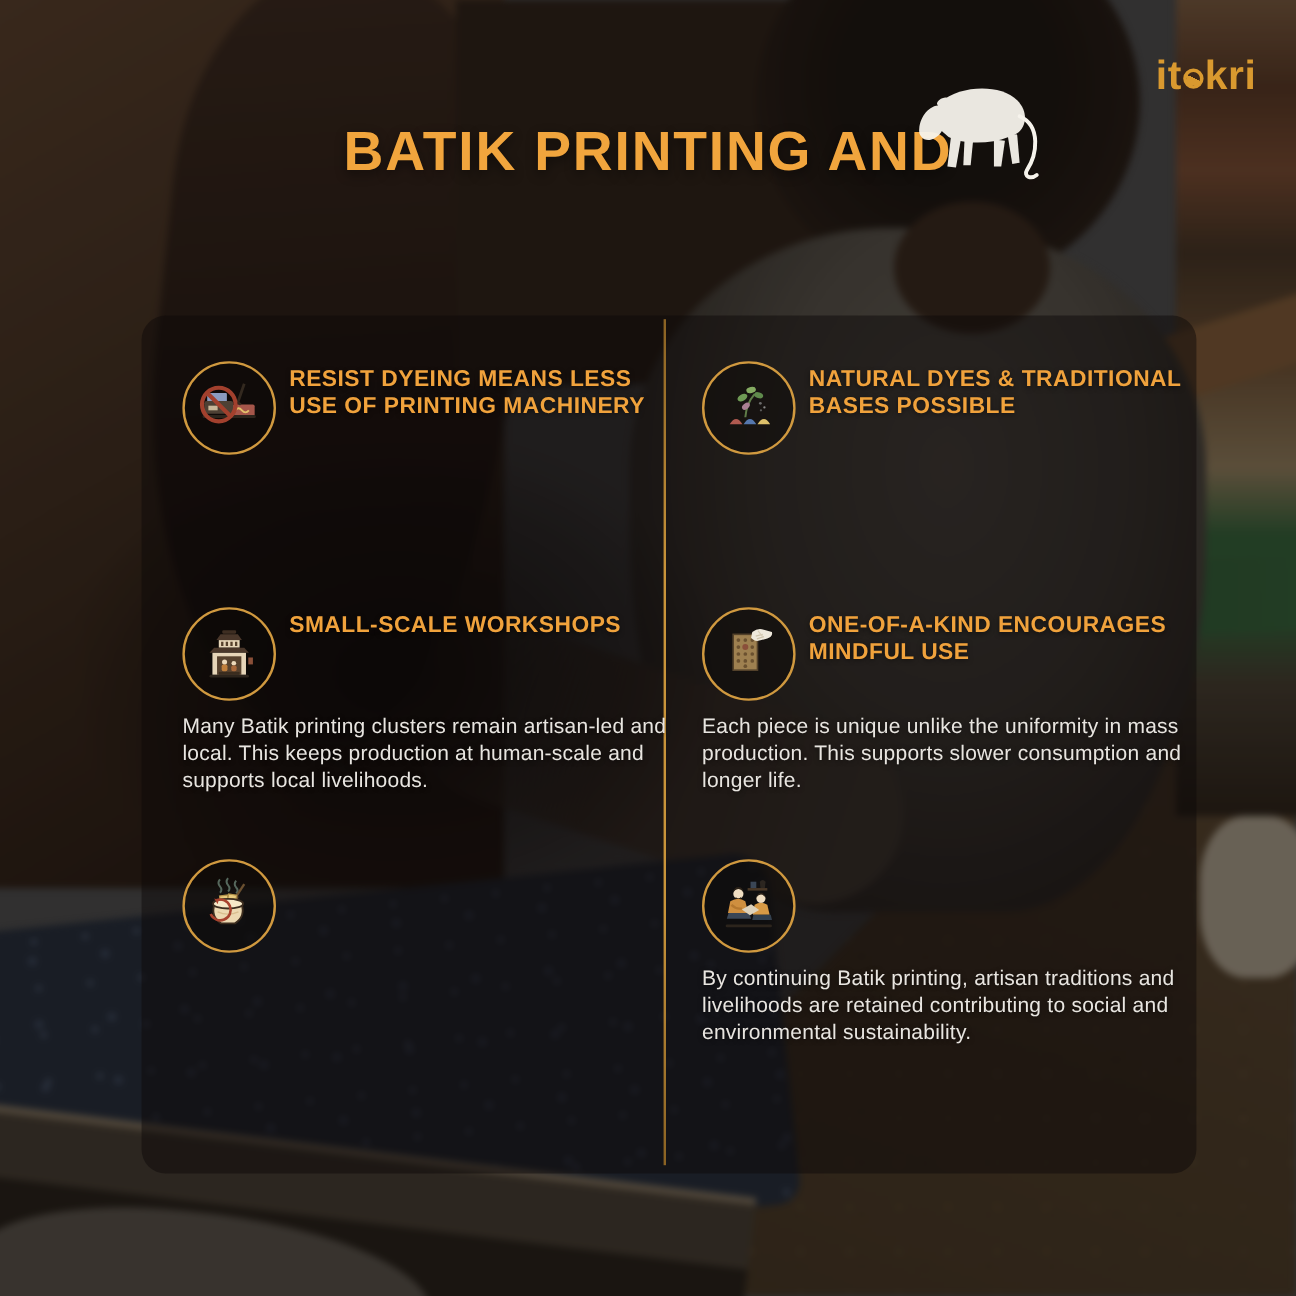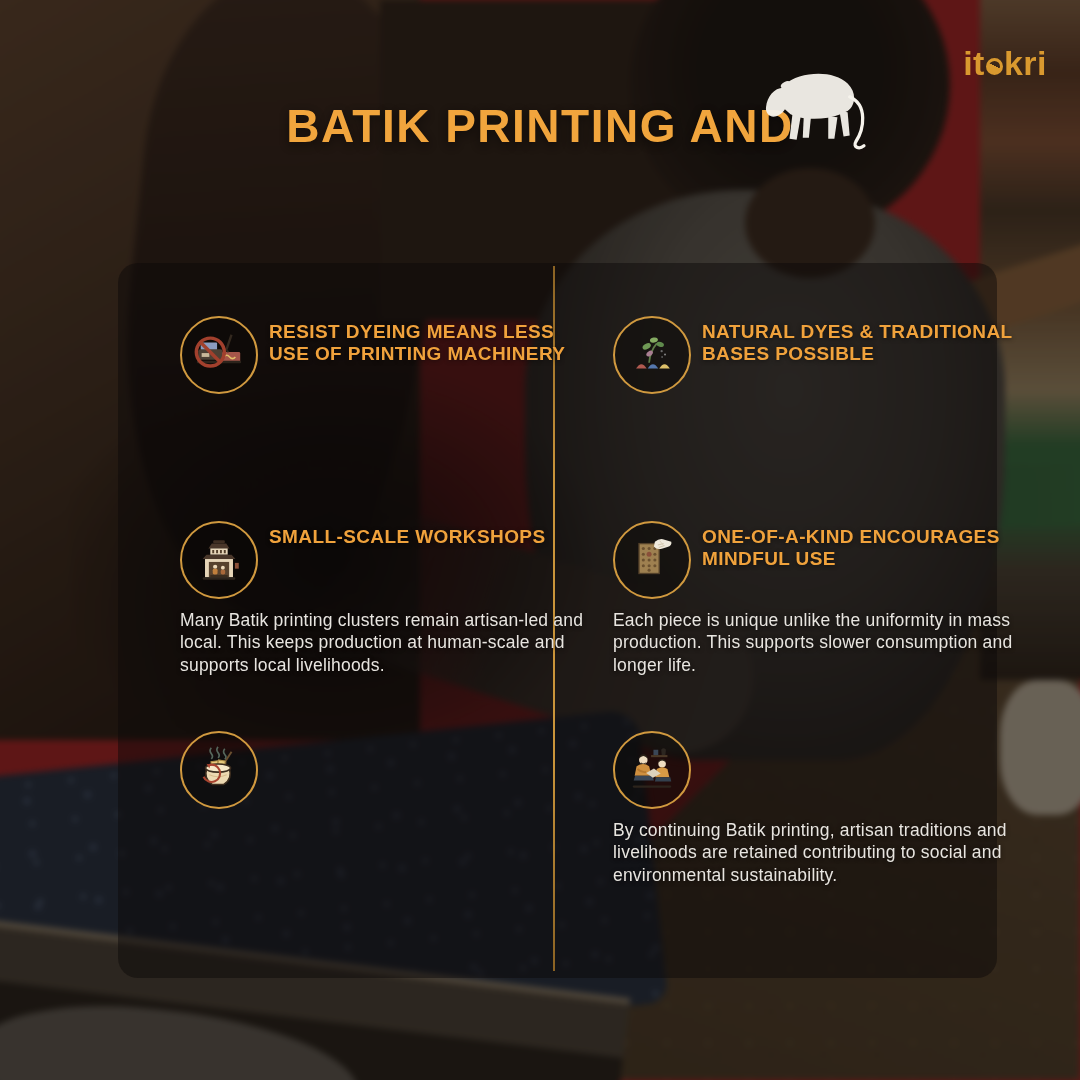--- a/index.html
+++ b/index.html
@@ -1,18 +1,18 @@
 <!DOCTYPE html>
 <html><head>
 <meta charset="utf-8">
 <style>
   html,body{margin:0;padding:0;width:1080px;height:1080px;overflow:hidden;background:#100c0a;}
   *{box-sizing:border-box;}
   .canvas{position:relative;width:1080px;height:1080px;overflow:hidden;
-          font-family:"Liberation Sans",sans-serif;background:#7f1d1d;}
+          font-family:"Liberation Sans",sans-serif;background:#404040;}
 
   
   .bg{position:absolute;inset:0;filter:blur(3px);}
   .bg div{position:absolute;}
   .bg-wall{left:-40px;top:-40px;width:460px;height:780px;
     background:linear-gradient(150deg,#4d3725 0%,#3a2a1d 40%,#231810 85%);}
   .bg-cloth{left:130px;top:-30px;width:300px;height:650px;transform:rotate(6deg);
     background:linear-gradient(170deg,#33241a,#1c130e 70%);
     border-radius:45% 55% 40% 60%/30% 40% 60% 50%;}
   .bg-midwall{left:380px;top:0;width:460px;height:320px;background:#261c14;}
@@ -60,22 +60,22 @@
   .title{position:absolute;top:99px;left:0;width:100%;text-align:center;z-index:4;
     color:#f1a53d;font-size:46px;font-weight:800;line-height:55px;letter-spacing:1.5px;
     text-shadow:0 3px 10px rgba(0,0,0,.45);}
   .mascot{position:absolute;left:752px;top:54px;width:126px;height:102px;z-index:5;}
 
   
   .panel{position:absolute;left:118px;top:263px;width:879px;height:715px;z-index:3;
     background:rgba(12,9,8,0.48);border-radius:20px;}
   .divider{position:absolute;left:435px;top:3px;width:2px;height:705px;
     background:linear-gradient(180deg,#8a6223,#c9943a 30%,#c9943a 70%,#8a6223);}
-  .cards{position:absolute;left:34px;top:53px;display:grid;
-    grid-template-columns:404px 410px;column-gap:29px;grid-template-rows:205px 210px auto;margin-left:28px;}
+  .cards{position:absolute;left:34px;top:38px;display:grid;
+    grid-template-columns:404px 410px;column-gap:29px;grid-template-rows:205px 210px auto;}
   .card-head{display:flex;align-items:flex-start;}
   .icon-circle{width:78px;height:78px;flex:none;border:2px solid #d0993f;border-radius:50%;
     background:rgba(12,9,7,0.45);display:flex;align-items:center;justify-content:center;}
   .card-heading{margin-left:11px;padding-top:5px;color:#f0a23c;font-size:19px;font-weight:800;
     line-height:22px;letter-spacing:.4px;text-shadow:0 1px 4px rgba(0,0,0,.5);}
   .hw-narrow{max-width:215px;}
   .card-body{margin-top:10px;color:#e8e5e0;font-size:17.5px;line-height:22.3px;
     letter-spacing:.2px;text-shadow:0 1px 4px rgba(0,0,0,.55);}
 </style>
 </head>

